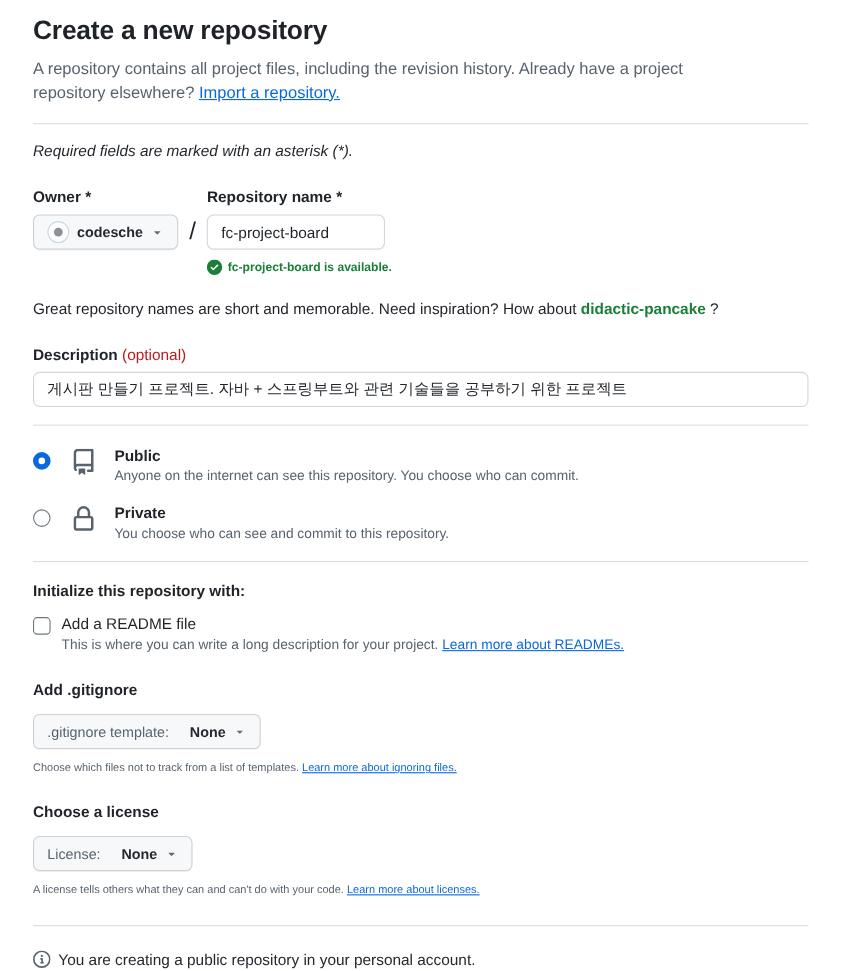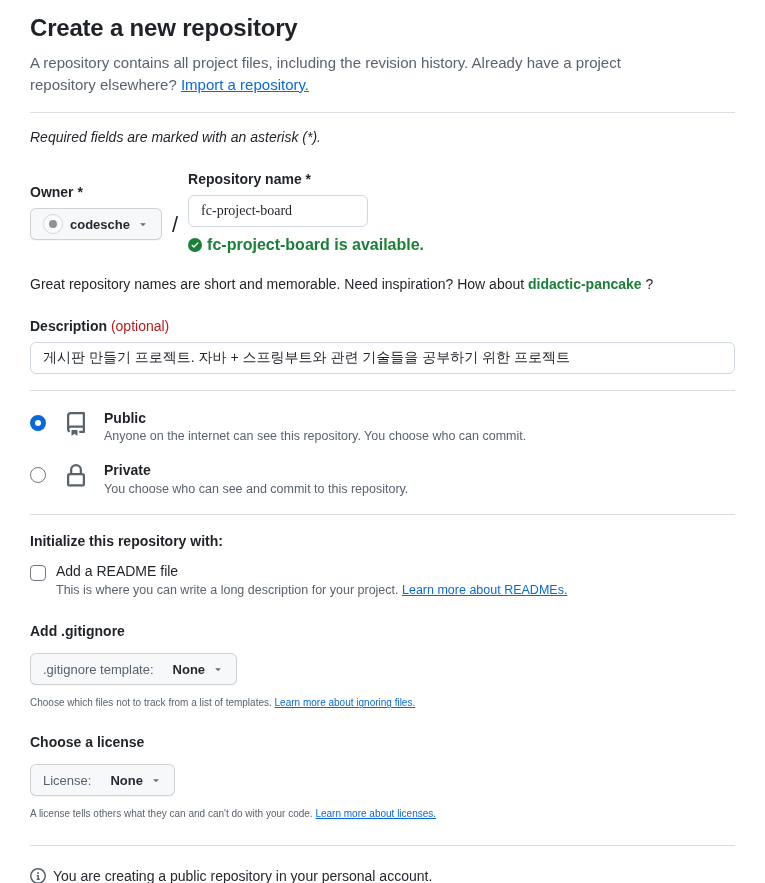--- a/index.html
+++ b/index.html
@@ -14,21 +14,21 @@
 
   h1.page-title { font-size: 24px; font-weight: 700; letter-spacing: -0.2px; margin-bottom: 10px; }
   .intro { font-size: 15px; color: #59636e; line-height: 1.45; max-width: 660px; }
   a.link { color: #0969da; text-decoration: underline; cursor: pointer; }
   hr.divider { border: none; border-top: 1px solid #d8dee4; margin: 16px 0; }
   .required-note { font-style: italic; font-size: 14px; color: #1f2328; margin: 16px 0 26px 0; }
 
   .field-label { font-size: 14px; font-weight: 700; display: block; margin-bottom: 8px; }
   .muted { color: #b91c1c; font-weight: 400; }
 
-  .owner-row { display: flex; align-items: center; }
+  .owner-row { display: flex; align-items: flex-start; }
   .slash-sep { font-size: 22px; font-weight: 300; color: #1f2328; margin: 26px 10px 0 10px; }
 
   .btn {
     display: inline-flex; align-items: center; gap: 7px;
     background: #f6f8fa; border: 1px solid rgba(31,35,40,0.18);
     border-radius: 6px; height: 32px; padding: 0 12px;
     font-family: inherit; font-size: 13px; font-weight: 600; color: #24292f;
     cursor: pointer; box-shadow: 0 1px 0 rgba(31,35,40,0.04);
   }
   .avatar {
@@ -40,26 +40,26 @@
     content: ""; position: absolute; left: 50%; top: 50%;
     width: 8px; height: 8px; margin: -4px 0 0 -4px; border-radius: 50%; background: #8d9196;
   }
   .caret-icon svg { display: block; fill: #636c76; }
 
   .text-input {
     height: 32px; border: 1px solid #d0d7de; border-radius: 6px;
     padding: 0 12px; font-family: inherit; font-size: 14px; color: #1f2328;
     background: #ffffff; outline: none;
   }
-  .repo-input { width: 180px; font-family: Liberation Serif, serif; }
+  .repo-input { width: 162px; }
   .desc-input { width: 705px; }
 
   .availability { display: flex; align-items: center; gap: 5px; margin-top: 9px; }
   .availability svg { fill: #1a7f37; display: block; }
-  .availability-text { font-size: 16px; font-weight: 700; color: #1a7f37; }
+  .availability-text { font-size: 11px; font-weight: 700; color: #1a7f37; }
 
   .suggestion { font-size: 14px; margin: 22px 0 26px 0; color: #1f2328; }
   .suggestion .repo-suggestion { color: #1a7f37; font-weight: 700; }
 
   .desc-field { margin-bottom: 2px; }
 
   .radio-row { display: flex; align-items: flex-start; margin: 18px 0; }
   .radio { width: 16px; height: 16px; border-radius: 50%; background: #fff; flex: 0 0 auto; margin-top: 6px; }
   .radio.checked { border: 5px solid #0969da; }
   .radio.unchecked { border: 1px solid #6e7781; }

